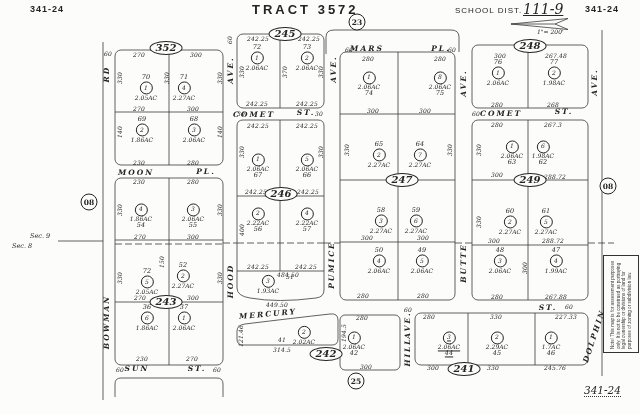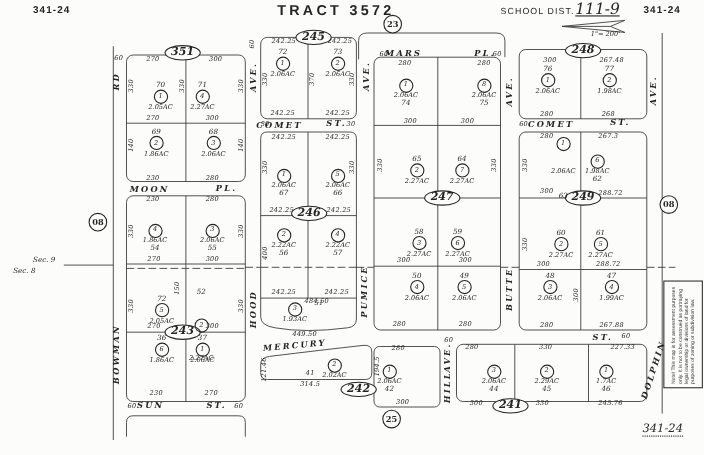--- a/index.html
+++ b/index.html
@@ -205,21 +205,21 @@
       <div class="lbl dim" style="left: 452px; top: 49px; transform: translate(-50%, -50%);">60</div>
       <div class="lbl dim" style="left: 241px; top: 113px; transform: translate(-50%, -50%);">30</div>
       <div class="lbl dim" style="left: 319px; top: 113px; transform: translate(-50%, -50%);">30</div>
       <div class="lbl dim" style="left: 476px; top: 113px; transform: translate(-50%, -50%);">60</div>
       <div class="lbl dim" style="left: 569px; top: 306px; transform: translate(-50%, -50%);">60</div>
       <div class="lbl dim" style="left: 408px; top: 309px; transform: translate(-50%, -50%);">60</div>
       <div class="lbl dim" style="left: 120px; top: 369px; transform: translate(-50%, -50%);">60</div>
       <div class="lbl dim" style="left: 217px; top: 369px; transform: translate(-50%, -50%);">60</div>
       <div class="lbl dim" style="left: 282px; top: 339px; transform: translate(-50%, -50%);">41</div>
       <div class="lbl dim" style="left: 290px; top: 276px; transform: translate(-50%, -50%);">51</div>
-      <div class="lbl oval" style="left: 166px; top: 48px; transform: translate(-50%, -50%);">351</div>
+      <div class="lbl oval" style="left: 166px; top: 48px; transform: translate(-50%, -50%);">352</div>
       <div class="lbl oval" style="left: 285px; top: 34px; transform: translate(-50%, -50%);">245</div>
       <div class="lbl oval" style="left: 530px; top: 46px; transform: translate(-50%, -50%);">248</div>
       <div class="lbl oval" style="left: 281px; top: 194px; transform: translate(-50%, -50%);">246</div>
       <div class="lbl oval" style="left: 402px; top: 180px; transform: translate(-50%, -50%);">247</div>
       <div class="lbl oval" style="left: 530px; top: 180px; transform: translate(-50%, -50%);">249</div>
       <div class="lbl oval" style="left: 166px; top: 302px; transform: translate(-50%, -50%); text-align: right;">243</div>
       <div class="lbl oval" style="left: 326px; top: 354px; transform: translate(-50%, -50%); text-align: right;">242</div>
       <div class="lbl oval" style="left: 464px; top: 369px; transform: translate(-50%, -50%);">241</div>
       <div class="lbl refc" style="left: 357px; top: 22px; transform: translate(-50%, -50%);">23</div>
       <div class="lbl refc" style="left: 89px; top: 202px; transform: translate(-50%, -50%);">08</div>
@@ -253,21 +253,21 @@
       <div class="lbl lot" style="left: 193px; top: 216px; transform: translate(-50%, -50%);">
         <span class="ci">3</span>
         <span class="ac">2.06AC</span>
         <span class="no">55</span>
       </div>
       <div class="lbl lot" style="left: 147px; top: 282px; transform: translate(-50%, -50%);">
         <span class="no">72</span>
         <span class="ci">5</span>
         <span class="ac">2.05AC</span>
       </div>
-      <div class="lbl lot" style="left: 183px; top: 296px; transform: translate(-50%, -50%); gap: 20px;">
+      <div class="lbl lot" style="left: 183px; top: 276px; transform: translate(-50%, -50%);">
         <span class="no">52</span>
         <span class="ci">2</span>
         <span class="ac">2.27AC</span>
       </div>
       <div class="lbl lot" style="left: 147px; top: 318px; transform: translate(-50%, -50%);">
         <span class="no">36</span>
         <span class="ci">6</span>
         <span class="ac">1.86AC</span>
       </div>
       <div class="lbl lot" style="left: 184px; top: 318px; transform: translate(-50%, -50%);">
@@ -361,21 +361,21 @@
       <div class="lbl lot" style="left: 498px; top: 73px; transform: translate(-50%, -50%);">
         <span class="no">76</span>
         <span class="ci">1</span>
         <span class="ac">2.06AC</span>
       </div>
       <div class="lbl lot" style="left: 554px; top: 73px; transform: translate(-50%, -50%);">
         <span class="no">77</span>
         <span class="ci">2</span>
         <span class="ac">1.98AC</span>
       </div>
-      <div class="lbl lot" style="left: 512px; top: 153px; transform: translate(-50%, -50%); gap: 16px;">
+      <div class="lbl lot" style="left: 512px; top: 153px; transform: translate(-50%, -50%);">
         <span class="ci">1</span>
         <span class="ac">2.06AC</span>
         <span class="no">63</span>
       </div>
       <div class="lbl lot" style="left: 543px; top: 153px; transform: translate(-50%, -50%);">
         <span class="ci">6</span>
         <span class="ac">1.98AC</span>
         <span class="no">62</span>
       </div>
       <div class="lbl lot" style="left: 510px; top: 222px; transform: translate(-50%, -50%);">
@@ -391,21 +391,21 @@
       <div class="lbl lot" style="left: 500px; top: 261px; transform: translate(-50%, -50%);">
         <span class="no">48</span>
         <span class="ci">3</span>
         <span class="ac">2.06AC</span>
       </div>
       <div class="lbl lot" style="left: 556px; top: 261px; transform: translate(-50%, -50%);">
         <span class="no">47</span>
         <span class="ci">4</span>
         <span class="ac">1.99AC</span>
       </div>
-      <div class="lbl lot" style="left: 449px; top: 344px; transform: translate(-50%, -50%);">
+      <div class="lbl lot" style="left: 449px; top: 344px; transform: translate(-50%, -50%); text-decoration: underline;">
         <span class="ci">3</span>
         <span class="ac">2.06AC</span>
         <span class="no">44</span>
       </div>
       <div class="lbl lot" style="left: 497px; top: 344px; transform: translate(-50%, -50%);">
         <span class="ci">2</span>
         <span class="ac">2.29AC</span>
         <span class="no">45</span>
       </div>
       <div class="lbl lot" style="left: 551px; top: 344px; transform: translate(-50%, -50%); text-align: center;">

